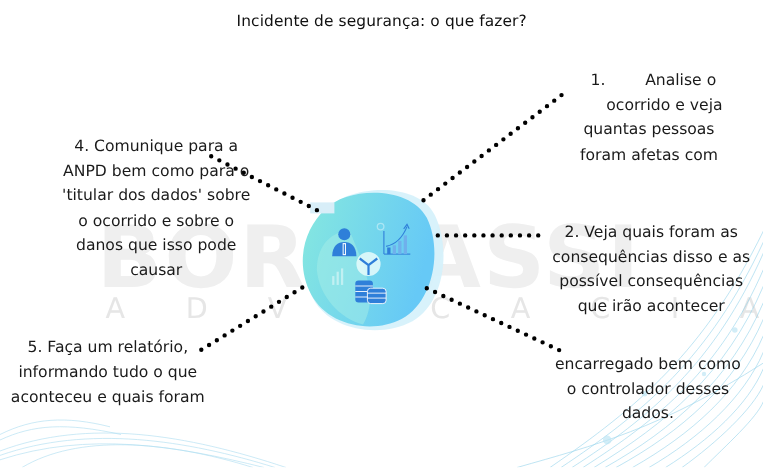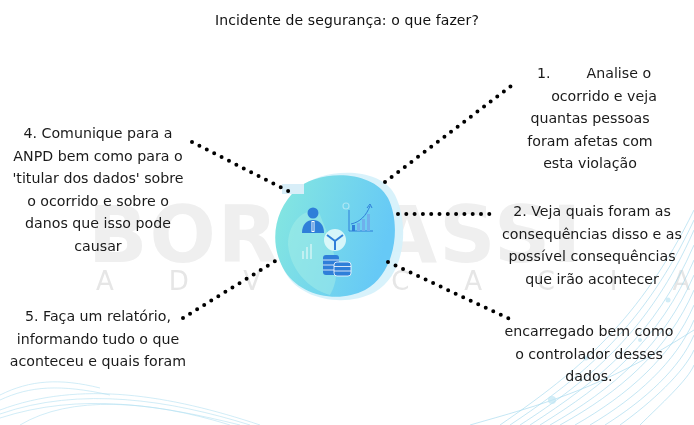--- a/index.html
+++ b/index.html
@@ -131,37 +131,36 @@
       <path d="M192 142 L 290 192"></path>
       <path d="M183 318 L 277 260"></path>
     </g>
   </svg>
 
   <div class="step" style="left:490px; top:62px; width:200px;">
     <div class="num" style="padding-left:8px;">1.        Analise o</div>
     <div style="padding-left:28px;">ocorrido e veja</div>
     <div>quantas pessoas</div>
     <div>foram afetas com</div>
-    <div>esta violação</div>
   </div>
 
   <div class="step" style="left:492px; top:200px; width:200px;text-align:center;">
     <div>2. Veja quais foram as</div>
     <div>consequências disso e as</div>
     <div>possível consequências</div>
     <div>que irão acontecer</div>
   </div>
 
   <div class="step" style="left:494px; top:320px; width:190px;">
     <div>encarregado bem como</div>
     <div>o controlador desses</div>
     <div>dados.</div>
   </div>
 
-  <div class="step" style="left:0px; top:122px; width:196px;">
+  <div class="step" style="left:0px; top:122px; width:196px;padding-left:44px;">
     <div>4. Comunique para a</div>
     <div>ANPD bem como para o</div>
     <div>'titular dos dados' sobre</div>
     <div>o ocorrido e sobre o</div>
     <div>danos que isso pode</div>
     <div>causar</div>
   </div>
 
   <div class="step" style="left:0px; top:305px; width:196px;">
     <div>5. Faça um relatório,</div>

